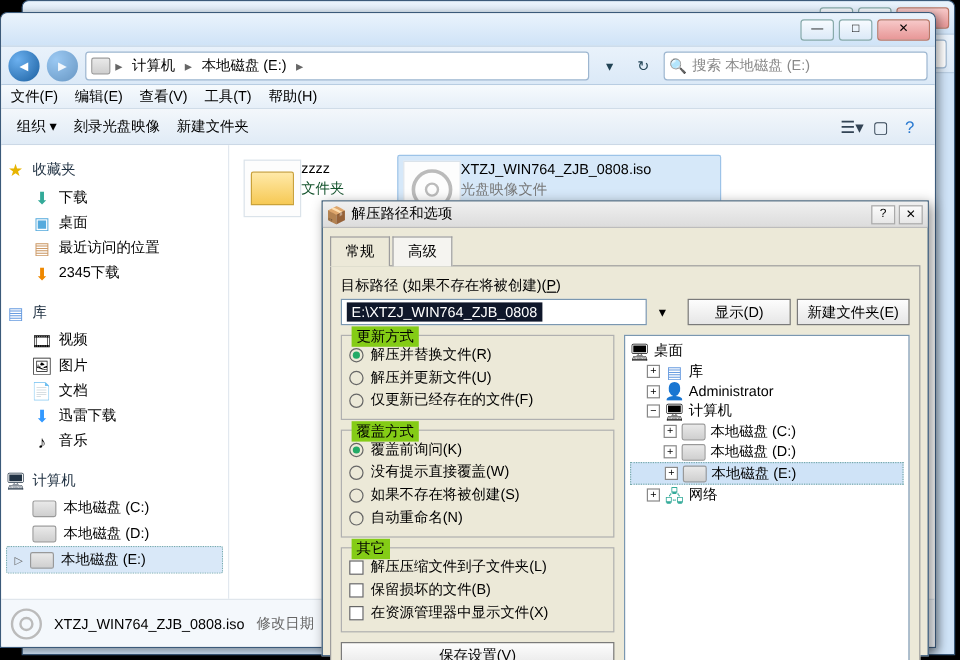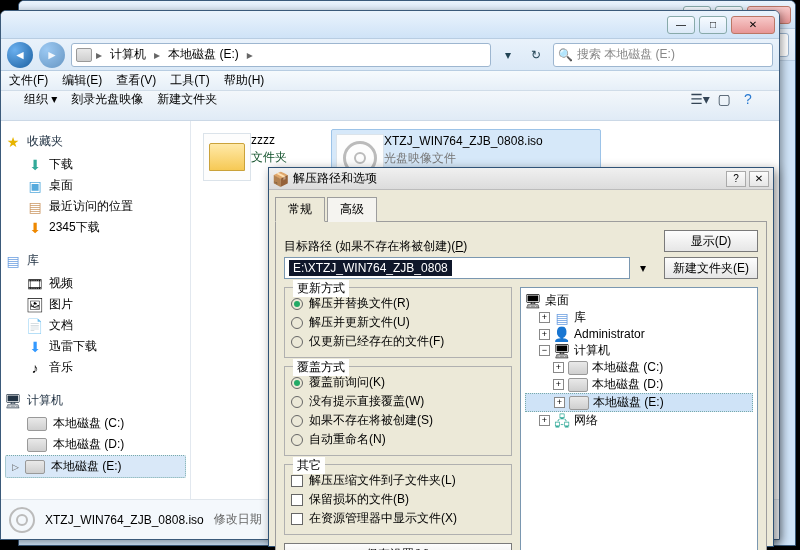--- a/index.html
+++ b/index.html
@@ -11,21 +11,21 @@
   .sys-btn{width:28px;height:18px;border:1px solid #8aa;border-radius:3px;background:linear-gradient(#f7fbff,#dbe9f7);display:flex;align-items:center;justify-content:center;font-size:10px;line-height:1}
   .sys-btn.close{width:44px;background:linear-gradient(#f7c9c9,#e79696);border-color:#b76}
   .addr-row{height:32px;display:flex;align-items:center;gap:6px;padding:2px 6px;background:linear-gradient(#e9f2fb,#dbe9f7);border-bottom:1px solid #b8cde2}
   .nav-circle{width:26px;height:26px;border-radius:50%;background:radial-gradient(circle at 30% 30%,#6bb0ef,#1a5fa0);display:flex;align-items:center;justify-content:center;color:#fff;font-size:12px}
   .breadcrumb{flex:1;height:24px;background:#fff;border:1px solid #9db6d0;border-radius:3px;display:flex;align-items:center;padding:0 4px;gap:4px}
   .bc-seg{padding:0 4px;white-space:nowrap}
   .bc-sep{color:#666}
   .addr-row .refresh,.addr-row .dd{width:22px;height:22px;display:flex;align-items:center;justify-content:center;color:#245}
   .search-box{width:220px;height:24px;background:#fff;border:1px solid #9db6d0;border-radius:3px;display:flex;align-items:center;padding:0 4px;color:#888}
   .menubar{height:20px;background:linear-gradient(#f6fafd,#e6eff8);display:flex;align-items:center;gap:14px;padding:0 8px;border-bottom:1px solid #d0dce8}
-  .cmdbar{height:30px;background:linear-gradient(#f3f7fb,#e0ebf6);display:flex;align-items:flex-start;gap:14px;padding:0 23px;border-bottom:1px solid #cbd8e6}
+  .cmdbar{height:30px;background:linear-gradient(#f3f7fb,#e0ebf6);display:flex;align-items:center;gap:14px;padding:0 13px;border-bottom:1px solid #cbd8e6}
   .cmdbar .tail{margin-left:auto;display:flex;gap:8px;color:#345}
   .body{display:flex;height:calc(100% - 28px - 32px - 20px - 30px - 40px);background:#fff}
   .nav{width:190px;border-right:1px solid #e2e8ef;overflow:auto;padding:6px 4px}
   .nav .grp{margin:6px 0 4px;display:flex;align-items:center;gap:6px;color:#234}
   .nav .item{display:flex;align-items:center;gap:6px;padding:2px 4px 2px 22px;white-space:nowrap}
   .nav .item.sel{background:#d9e8f8;border:1px dotted #7aa;border-radius:2px}
   .ico{width:16px;height:16px;display:inline-flex;align-items:center;justify-content:center;font-size:14px;line-height:1}
   .content{flex:1;padding:8px;display:flex;align-items:flex-start;gap:40px}
   .fitem{display:flex;align-items:flex-start;padding:4px}
   .fitem .th{width:48px;height:48px;display:flex;align-items:center;justify-content:center;border:1px solid #dbe3ea;background:#fdfdfd}
@@ -40,21 +40,21 @@
   .dlg-title .tb{width:20px;height:16px;border:1px solid #aaa;background:linear-gradient(#fbfbfb,#e7e7e7);display:flex;align-items:center;justify-content:center;font-size:10px}
   .tabs{display:flex;margin:6px 6px 0 6px}
   .tab{padding:3px 12px;border:1px solid #9d9d9d;border-bottom:none;background:#f5f4f0;margin-right:2px;position:relative;top:1px}
   .tab.active{background:#ece9d8;border-bottom:1px solid #ece9d8}
   .tab-body{border:1px solid #9d9d9d;margin:0 6px 6px 6px;background:#ece9d8;padding:8px;display:flex;flex-direction:column;gap:8px}
   .row{display:flex;align-items:center;gap:6px}
   .path-input{flex:1;height:22px;background:#fff;border:1px solid #7a97b0;padding:0 4px;color:#fff;display:flex;align-items:center}
   .path-input span{background:#0f172a;padding:1px 4px}
   .btn{min-width:86px;height:22px;border:1px solid #7a7a7a;background:linear-gradient(#fdfdfd,#e6e6e6);padding:0 8px;display:inline-flex;align-items:center;justify-content:center}
   .fieldset{border:1px solid #b0b0b0;padding:6px;position:relative}
-  .fieldset .legend{position:absolute;top:-8px;left:8px;background:#ffffff;padding:0 4px}
+  .fieldset .legend{position:absolute;top:-8px;left:8px;background:#84cc16;padding:0 4px}
   .radio,.check{display:flex;align-items:center;gap:6px;padding:1px 0}
   .rdot{width:12px;height:12px;border:1px solid #666;border-radius:50%;display:inline-flex;align-items:center;justify-content:center}
   .rdot.on::after{content:"";width:6px;height:6px;background:#2a6;border-radius:50%}
   .cbox{width:12px;height:12px;border:1px solid #666;background:#fff}
   .split{display:flex;gap:8px}
   .leftcol{flex:1;display:flex;flex-direction:column;gap:8px}
   .tree{flex:1;border:1px solid #7a97b0;background:#fff;padding:4px;font-size:12px;overflow:auto}
   .tree .node{display:flex;align-items:center;gap:4px;white-space:nowrap}
   .tree .lvl1{padding-left:14px}
   .tree .lvl2{padding-left:28px}
@@ -260,21 +260,21 @@
     <div class="row" style="align-items:flex-end">
       <div style="flex:1">
         <div><span>目标路径 (如果不存在将被创建)</span>(<span class="u">P</span>)</div>
         <div class="row" style="margin-top:2px">
           <div class="path-input">
               <span>E:\XTZJ_WIN764_ZJB_0808</span>
             </div>
           <span style="width:14px;text-align:center">▾</span>
         </div>
       </div>
-      <div style="display:flex;flex-direction:column;gap:5px;margin-left:8px">
+      <div style="display:flex;gap:5px;margin-left:8px">
         <div class="btn">
             <span>显示(D)</span>
           </div>
         <div class="btn">
             <span>新建文件夹(E)</span>
           </div>
       </div>
     </div>
 
     <div class="split" style="flex:1;min-height:0">

